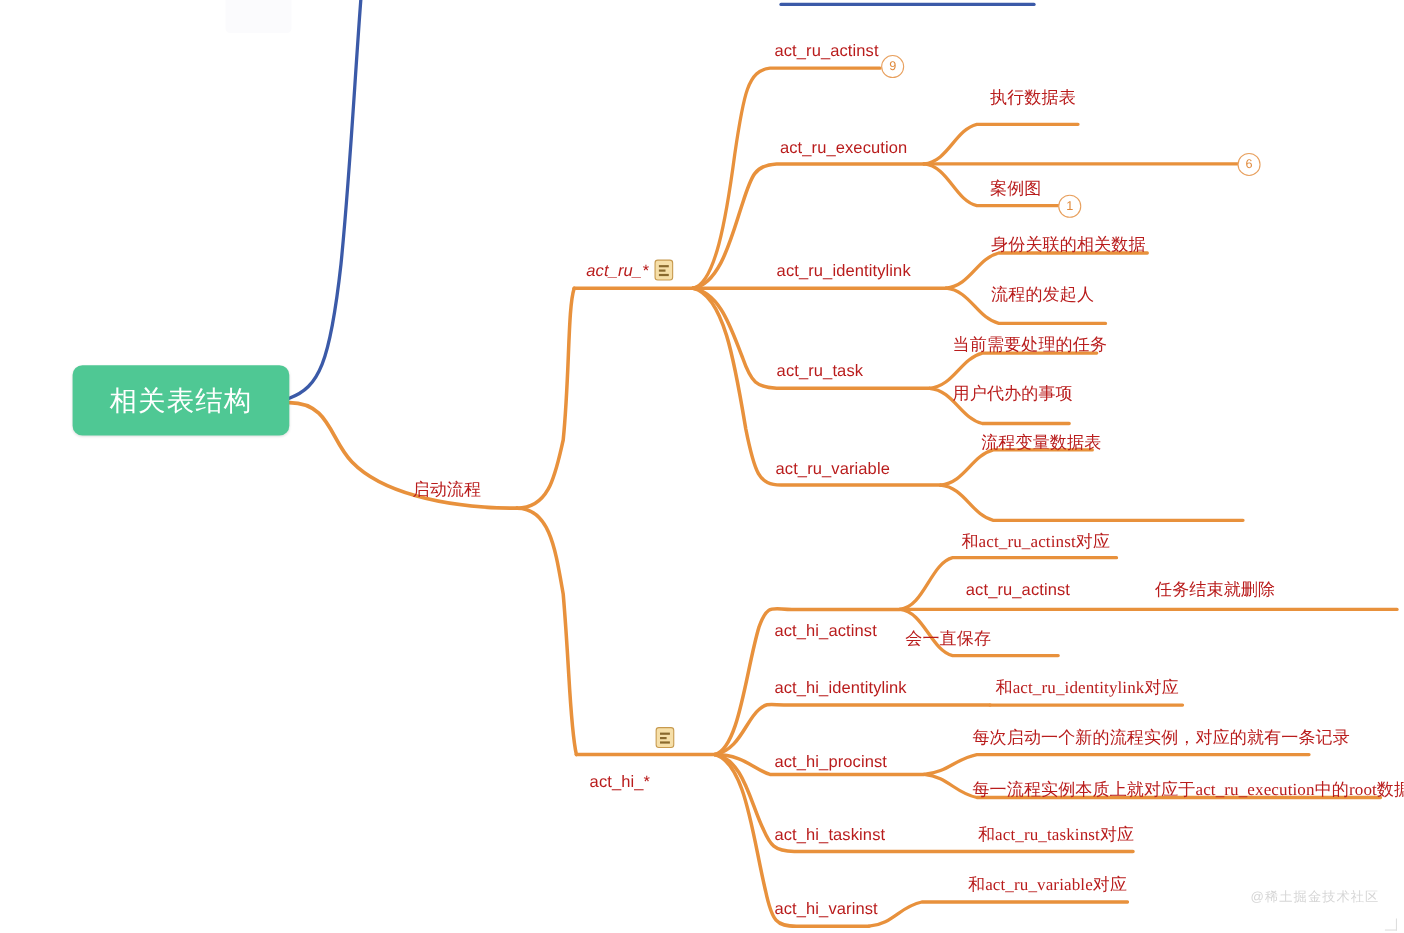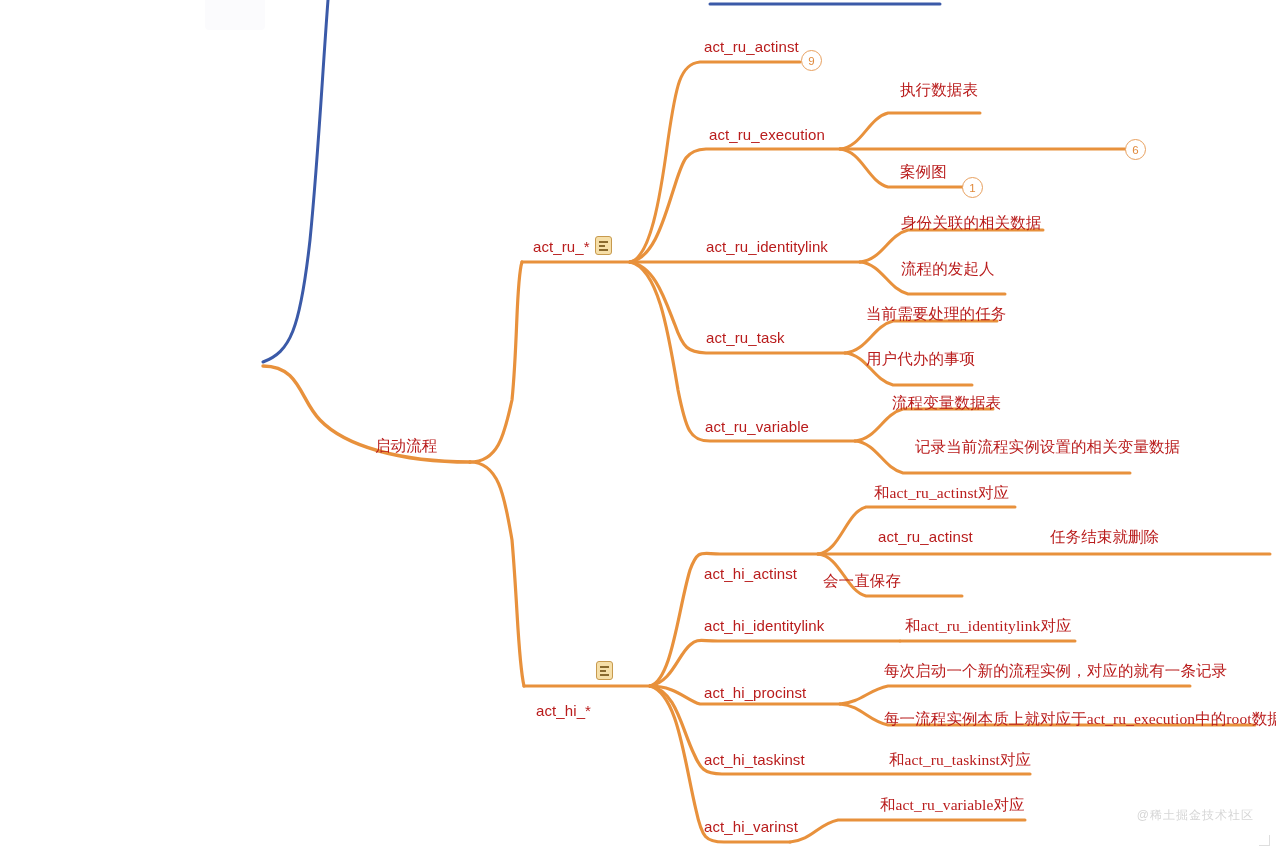--- a/index.html
+++ b/index.html
@@ -183,24 +183,27 @@
       <path d="M900,641 L1075,641" stroke="#e8913c" stroke-width="3"></path>
 
       <path d="M840,704 C862,702 868,690 888,686 L1190,686" stroke="#e8913c" stroke-width="3"></path>
       <path d="M840,704 C862,706 868,721 888,725 L1255,725" stroke="#e8913c" stroke-width="3"></path>
 
       <path d="M790,842 C812,840 818,824 838,820 L1025,820" stroke="#e8913c" stroke-width="3"></path>
 
     </g>
   </svg>
 
+  <div class="root-node">
+    <span>相关表结构</span>
+  </div>
 
   <div class="node-label cjk" style="left:375px; top:437px;">启动流程</div>
 
-  <div class="node-label" style="left:533px; top:238px;">act_ru_*</div>
+  <div class="node-label" style="left:533px; top:238px;font-style:italic;">act_ru_*</div>
   <div class="note-icon" style="left:595px; top:236px;">
     <i class="l1"></i>
       <i class="l2"></i>
       <i class="l3"></i>
   </div>
 
   <div class="node-label" style="left:704px; top:38px;">act_ru_actinst</div>
   <div class="badge" style="left:801px; top:50px;">9</div>
 
   <div class="node-label" style="left:709px; top:126px;">act_ru_execution</div>
@@ -213,21 +216,20 @@
   <div class="node-label" style="left:706px; top:238px;">act_ru_identitylink</div>
   <div class="node-label cjk" style="left:901px; top:214px;">身份关联的相关数据</div>
   <div class="node-label cjk" style="left:901px; top:260px;">流程的发起人</div>
 
   <div class="node-label" style="left:706px; top:329px;">act_ru_task</div>
   <div class="node-label cjk" style="left:866px; top:305px;">当前需要处理的任务</div>
   <div class="node-label cjk" style="left:866px; top:350px;">用户代办的事项</div>
 
   <div class="node-label" style="left:705px; top:418px;">act_ru_variable</div>
   <div class="node-label cjk" style="left:892px; top:394px;">流程变量数据表</div>
-  <div class="node-label cjk" style="left:915px; top:438px;">记录当前流程实例设置的相关变量数据</div>
 
   <div class="node-label" style="left:536px; top:662px;margin-top:40px;">act_hi_*</div>
   <div class="note-icon" style="left:596px; top:661px;">
     <i class="l1"></i>
       <i class="l2"></i>
       <i class="l3"></i>
   </div>
 
   <div class="node-label" style="left:704px; top:528px;margin-top:37px;">act_hi_actinst</div>
   <div class="node-label cjk" style="left:874px; top:484px;">和act_ru_actinst对应</div>

